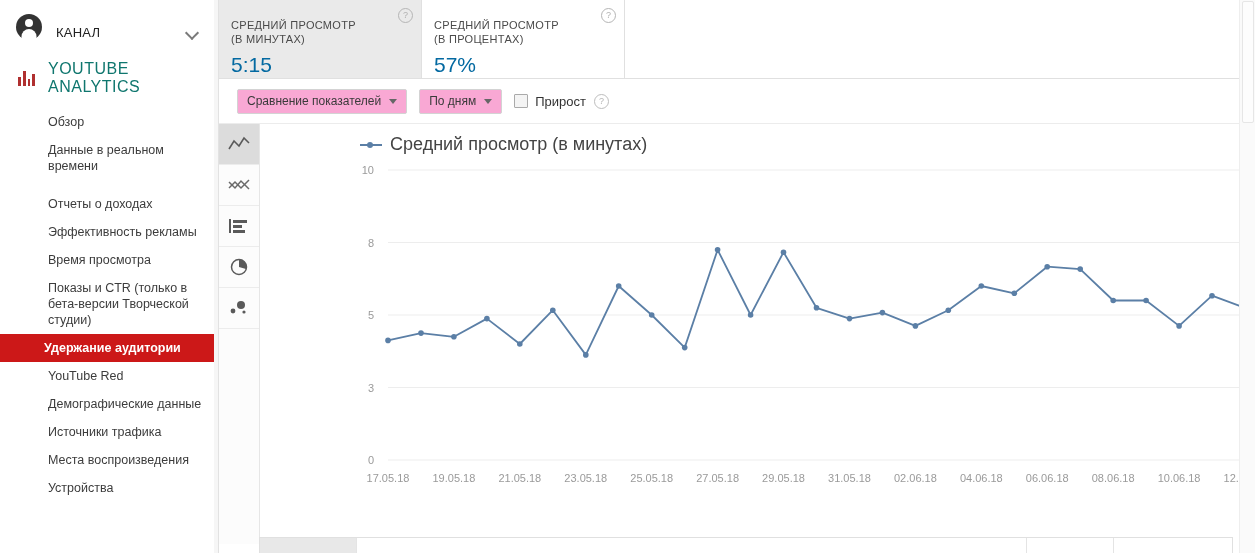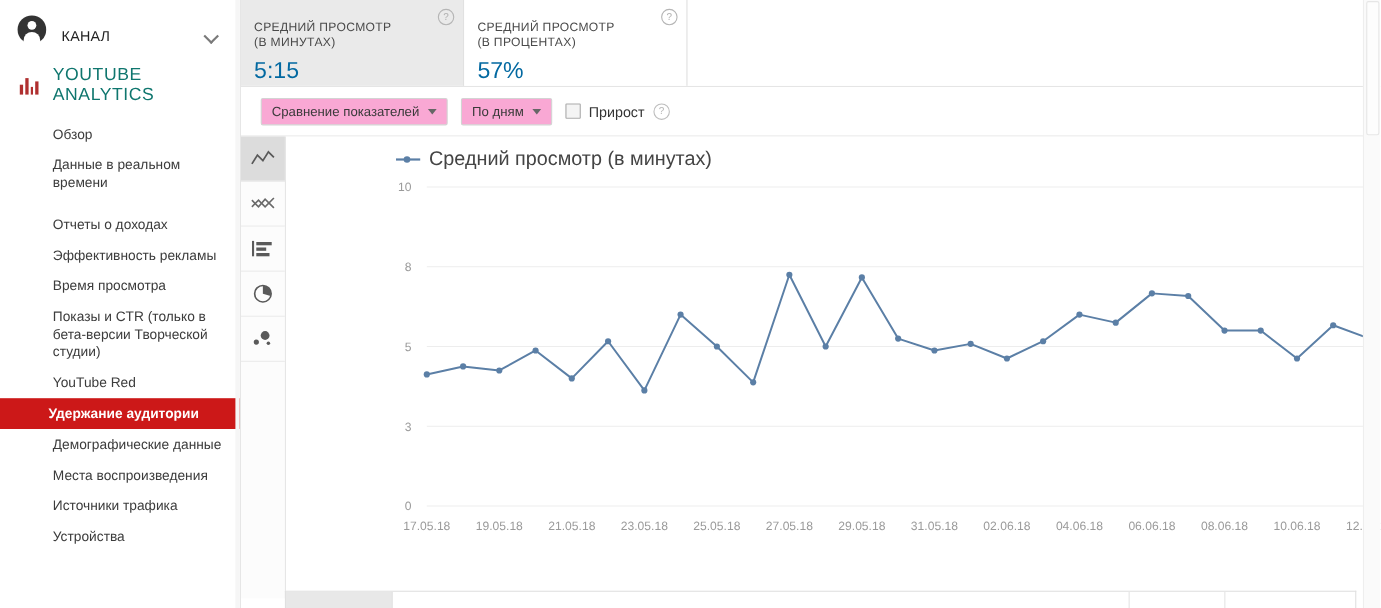--- a/index.html
+++ b/index.html
@@ -230,25 +230,25 @@
       <div class="analytics-label">YOUTUBE ANALYTICS</div>
     </div>
 
     <div class="nav">
       <div class="nav-item">Обзор</div>
       <div class="nav-item">Данные в реальном времени</div>
       <div class="nav-item gap">Отчеты о доходах</div>
       <div class="nav-item">Эффективность рекламы</div>
       <div class="nav-item">Время просмотра</div>
       <div class="nav-item">Показы и CTR (только в бета-версии Творческой студии)</div>
+      <div class="nav-item active">Удержание аудитории</div>
       <div class="nav-item">YouTube Red</div>
-      <div class="nav-item active">Удержание аудитории</div>
       <div class="nav-item">Демографические данные</div>
+      <div class="nav-item">Источники трафика</div>
       <div class="nav-item">Места воспроизведения</div>
-      <div class="nav-item">Источники трафика</div>
       <div class="nav-item">Устройства</div>
 
     </div>
     <div class="sidebar-scrollhint"></div>
   </div>
 
   <div class="main">
 
     <div class="cards">
       <div class="card selected">

